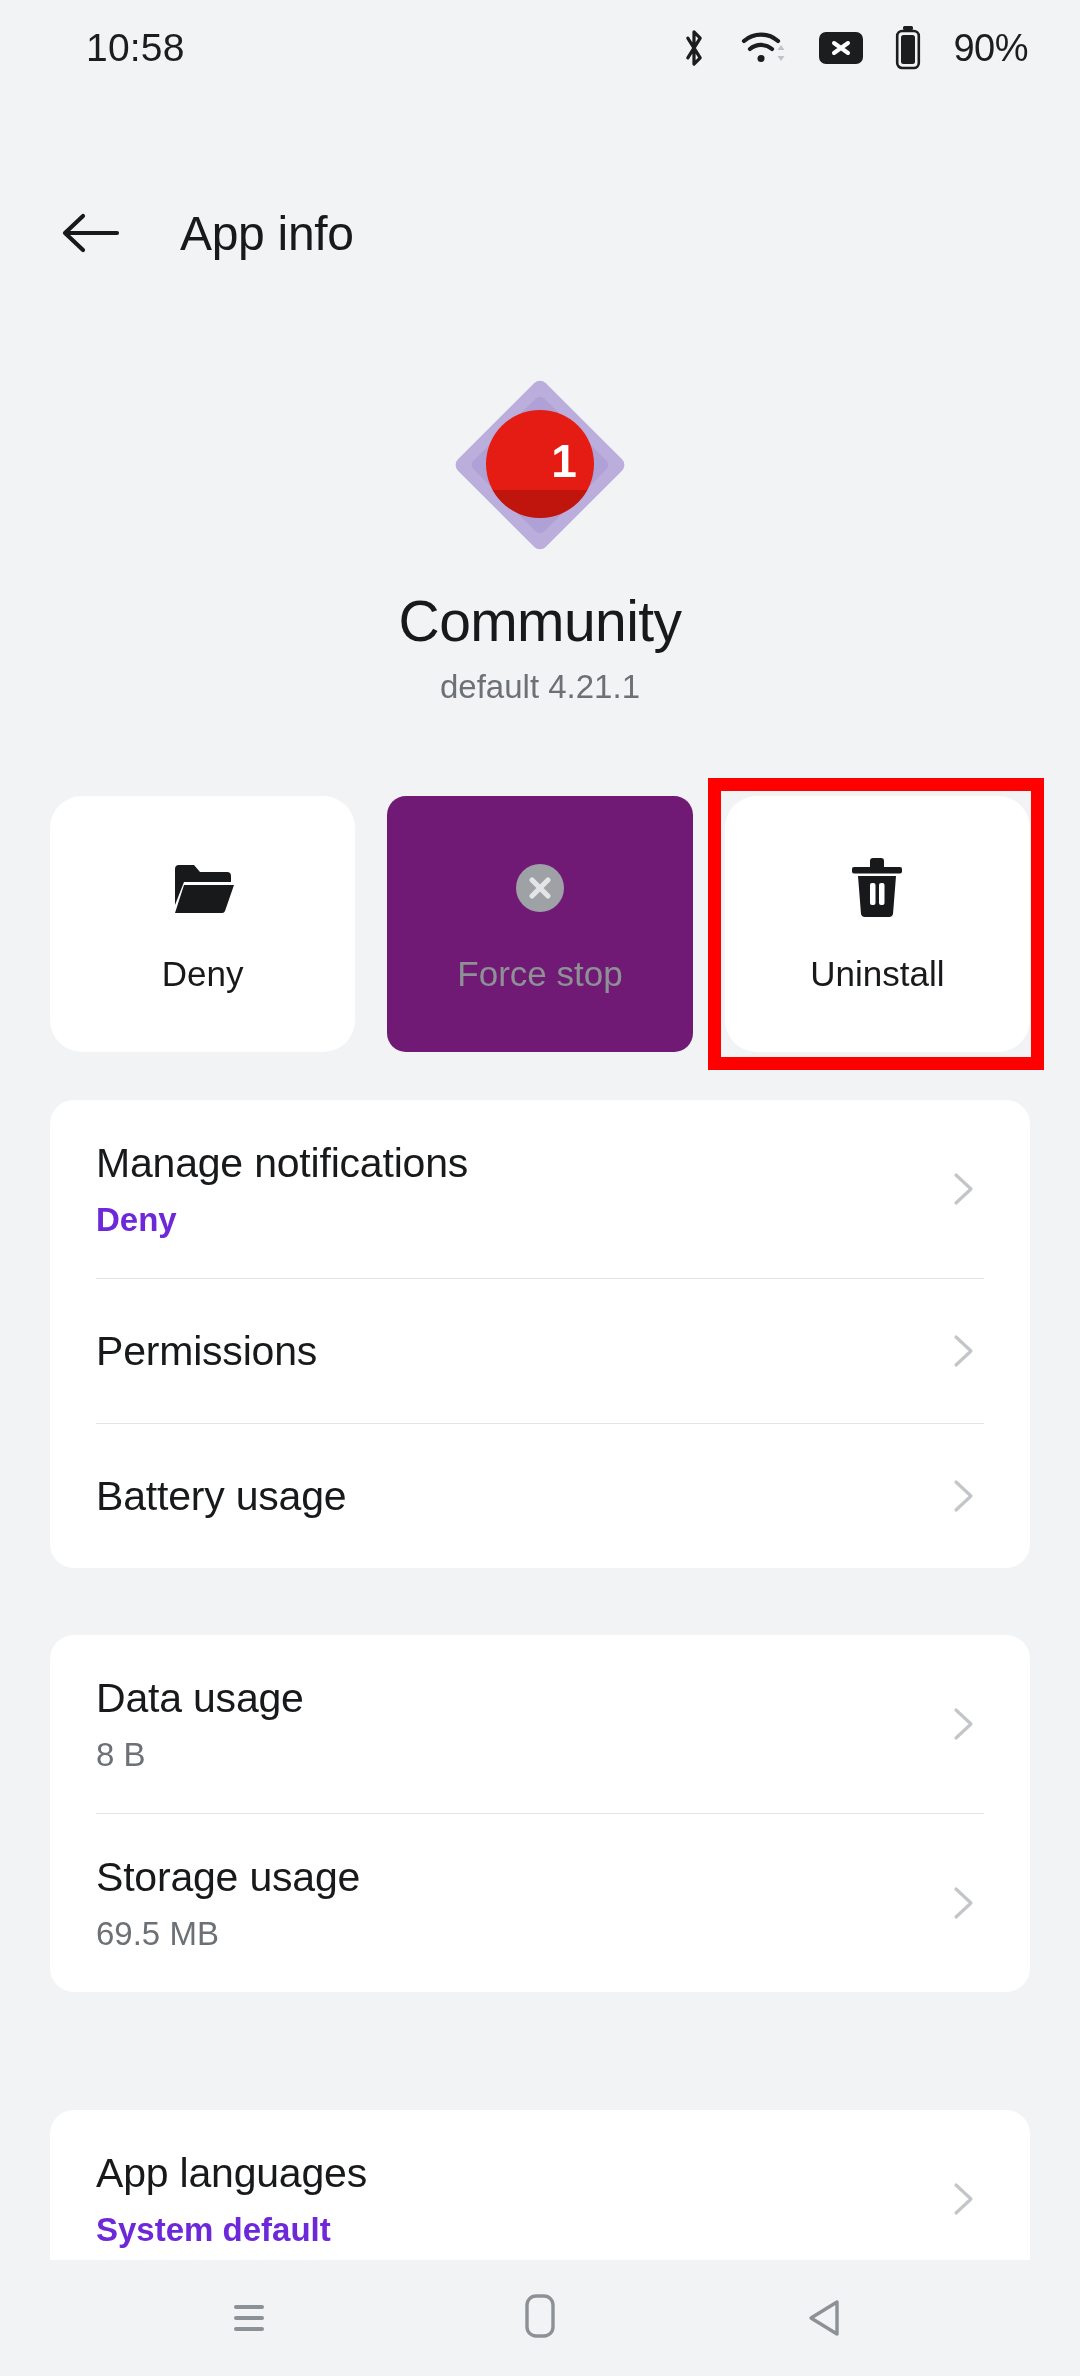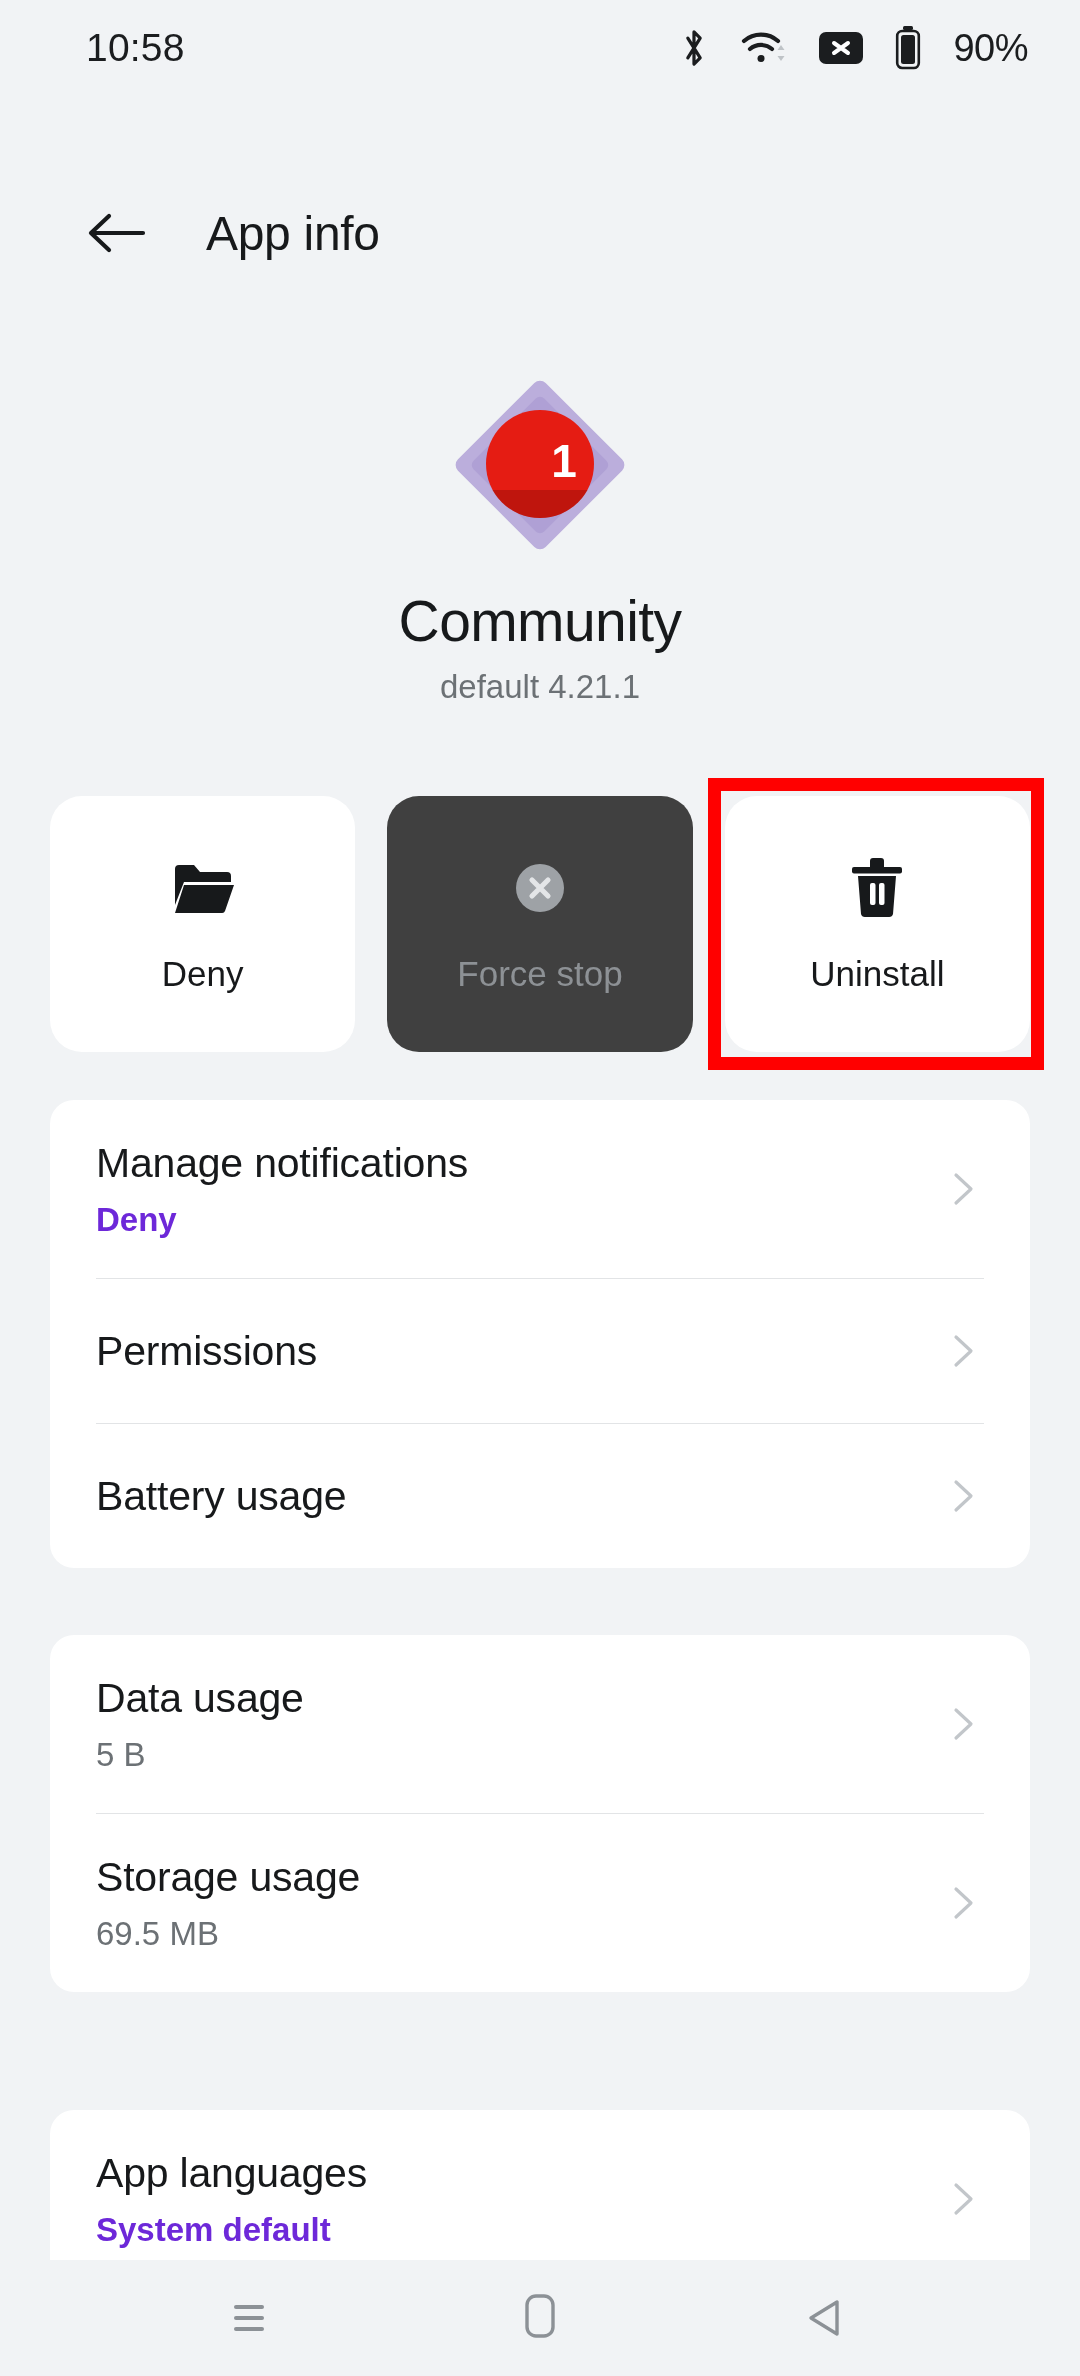--- a/index.html
+++ b/index.html
@@ -49,21 +49,21 @@
   }
 
   
   .app-bar {
     position: absolute;
     top: 178px; left: 0;
     width: 1080px;
     height: 110px;
     display: flex;
     align-items: center;
-    padding-left: 84px;
+    padding-left: 58px;
     box-sizing: border-box;
   }
   .back-btn {
     width: 66px; height: 66px;
     display: flex;
     align-items: center;
     justify-content: center;
     cursor: pointer;
   }
   .app-bar-title {
@@ -158,22 +158,23 @@
     border-radius: 32px;
     background: #FFFFFF;
     display: flex;
     flex-direction: column;
     align-items: center;
     justify-content: center;
     cursor: pointer;
     position: relative;
   }
   .action-btn.disabled {
-    background: #404040;
+    background: #701a75;
     cursor: default;
+    border-radius: 19px;
   }
   .action-icon {
     height: 68px;
     display: flex;
     align-items: center;
     justify-content: center;
     margin-bottom: 10px;
   }
   .action-label {
     font-size: 35px;
@@ -396,21 +397,21 @@
     </svg>
   </div>
 
 </div>
 
 <div class="card card-2">
 
   <div class="setting-row with-sub">
     <div class="setting-text">
       <span class="setting-title">Data usage</span>
-      <span class="setting-sub grey">5 B</span>
+      <span class="setting-sub grey">8 B</span>
     </div>
     <svg class="chevron" viewBox="0 0 34 34">
       <path d="M10 3 L25 17 L10 31" fill="none" stroke="#C2C6CA" stroke-width="3.2" stroke-linecap="round" stroke-linejoin="round"></path>
     </svg>
   </div>
 
   <div class="divider"></div>
 
   <div class="setting-row with-sub">
     <div class="setting-text">

